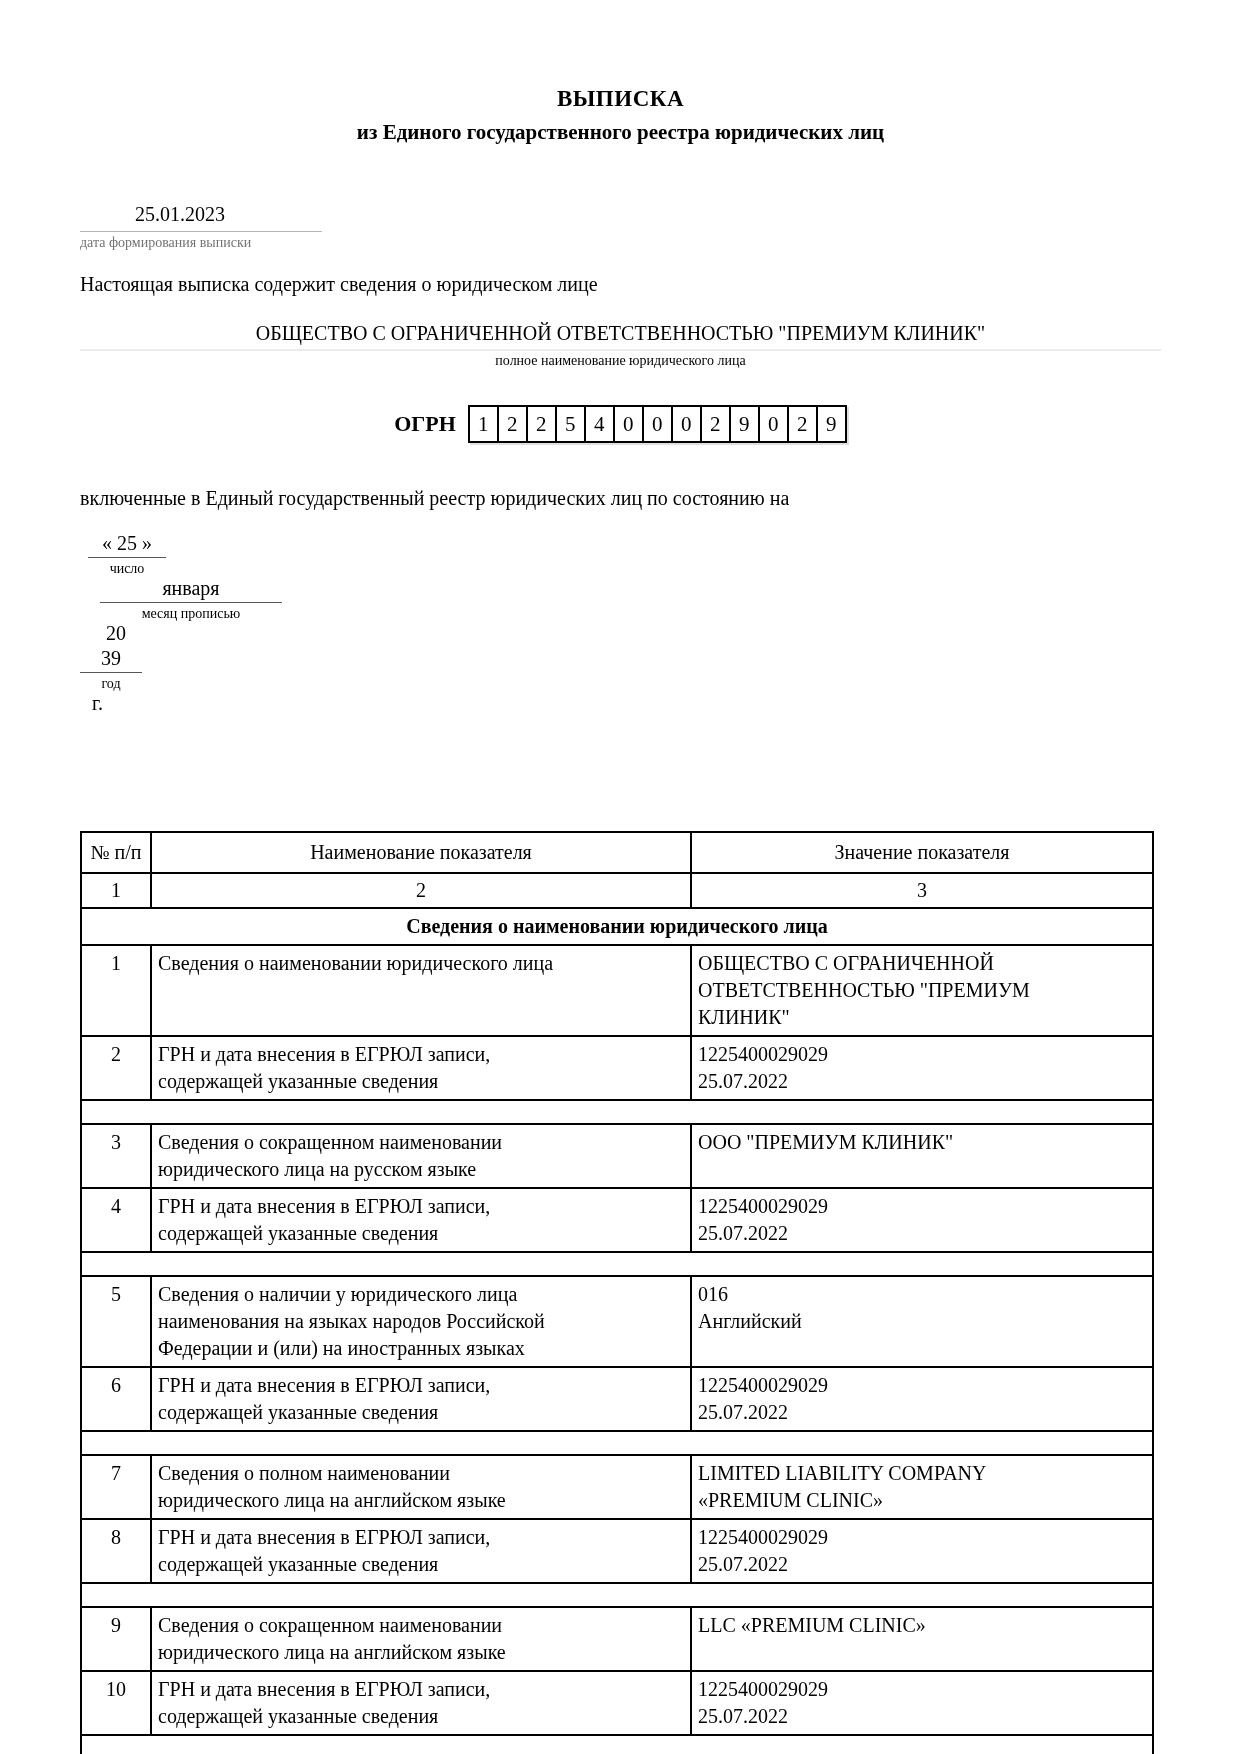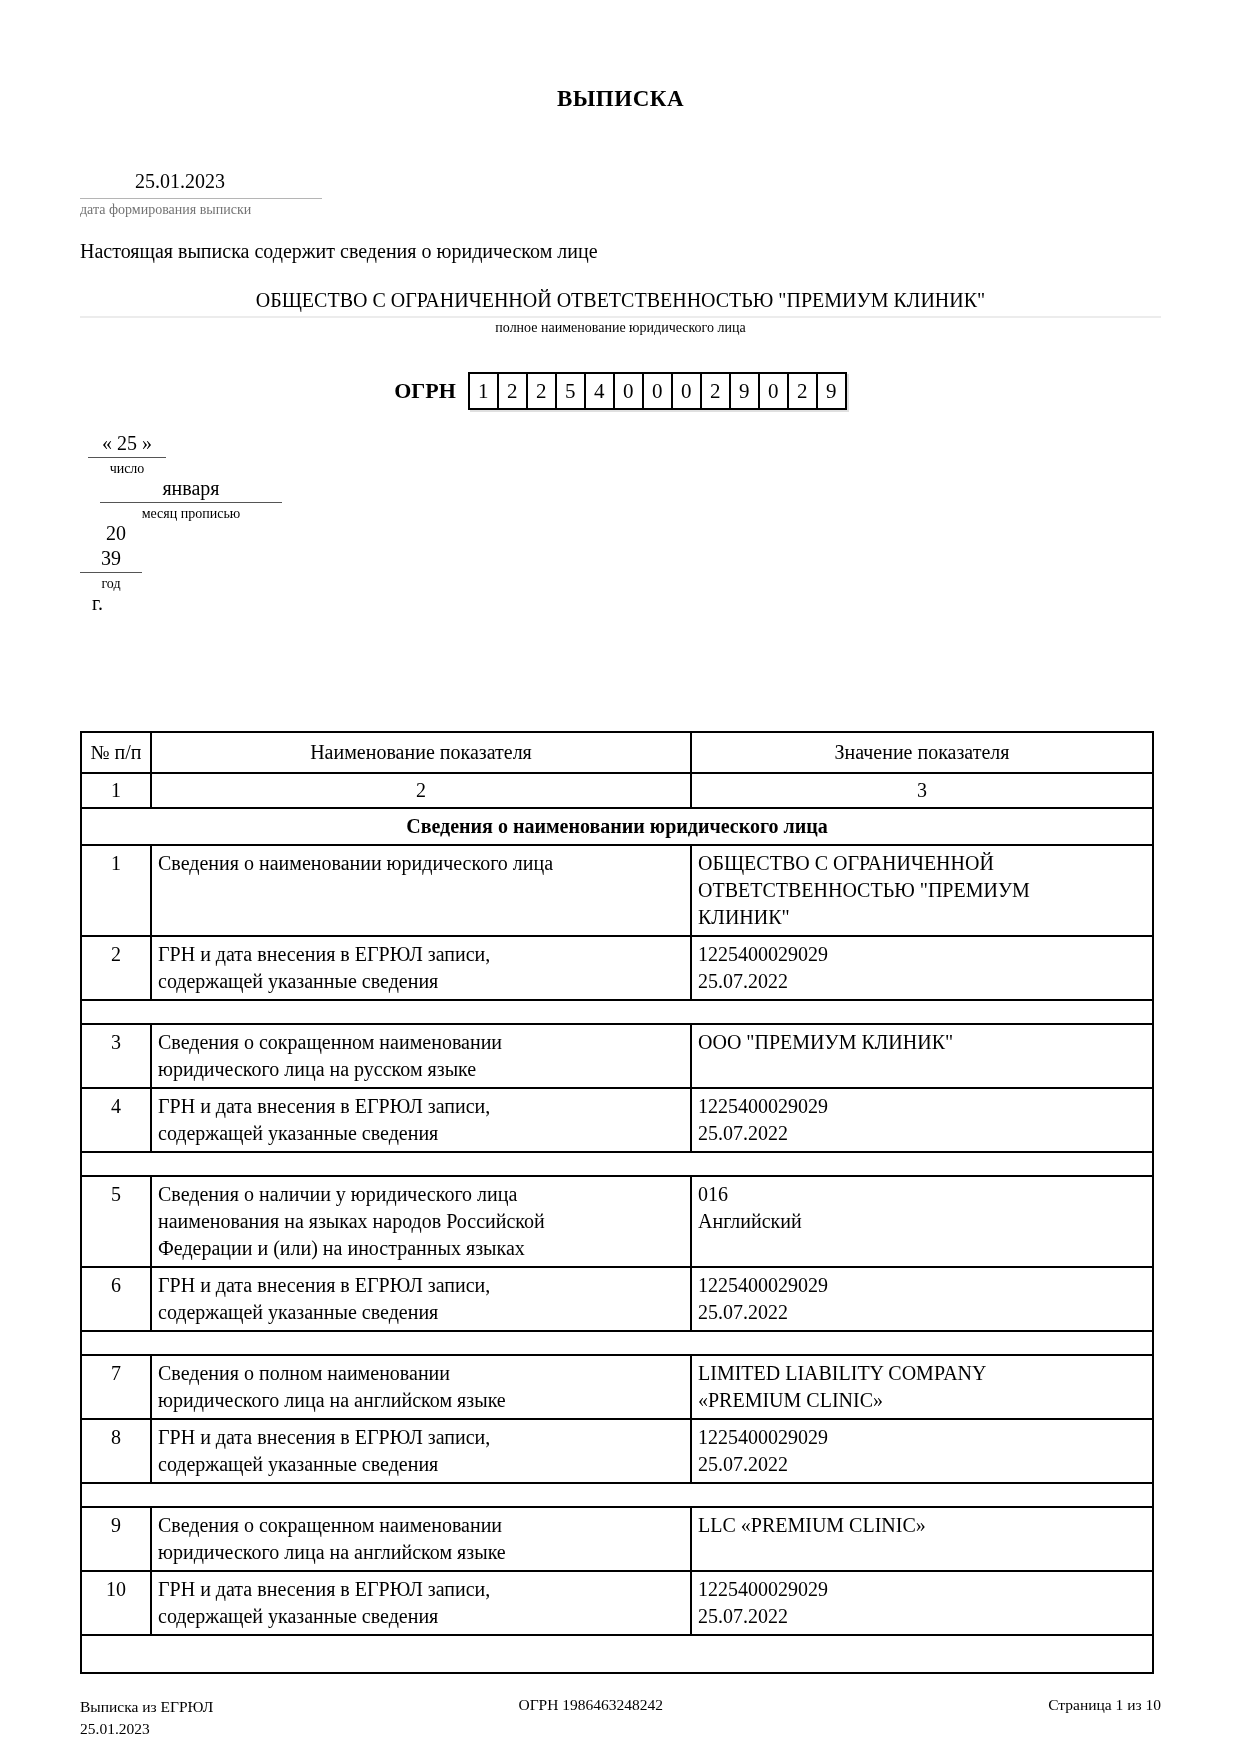--- a/index.html
+++ b/index.html
@@ -73,20 +73,21 @@
   .footer { display: flex; justify-content: space-between; align-items: flex-start; margin-top: 22px; font-size: 15.5px; }
   .footer .left div { line-height: 1.45; }
   .footer .center-item { transform: translateX(-40px); }
 </style>
 </head>
 <body>
 
 <div class="page">
 
   <h1 class="doc-title">ВЫПИСКА</h1>
+  <h2 class="doc-subtitle">из Единого государственного реестра юридических лиц</h2>
 
   <div class="formation-block">
     <div class="formation-date">25.01.2023</div>
     <div class="formation-line"></div>
     <div class="small-label">дата формирования выписки</div>
   </div>
 
   <div class="intro">Настоящая выписка содержит сведения о юридическом лице</div>
 
   <div class="company-block">
@@ -106,20 +107,21 @@
       <span class="ogrn-box">0</span>
       <span class="ogrn-box">0</span>
       <span class="ogrn-box">2</span>
       <span class="ogrn-box">9</span>
       <span class="ogrn-box">0</span>
       <span class="ogrn-box">2</span>
       <span class="ogrn-box">9</span>
     </span>
   </div>
 
+  <div class="included">включенные в Единый государственный реестр юридических лиц по состоянию на</div>
 
   <div class="date-line">
     <span class="dl-seg w-day">
       <span class="dl-value" style="display:block;">« 25 »</span>
       <span class="dl-label" style="display:block;">число</span>
     </span>
     <span class="dl-seg w-month">
       <span class="dl-value" style="display:block;">января</span>
       <span class="dl-label" style="display:block;">месяц прописью</span>
     </span>

